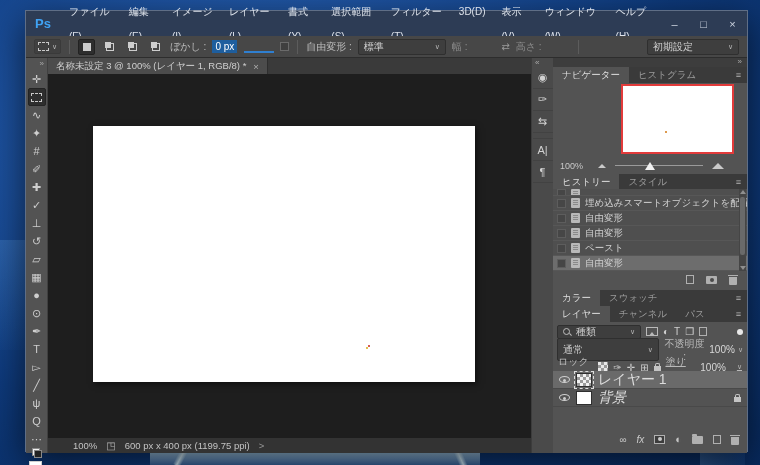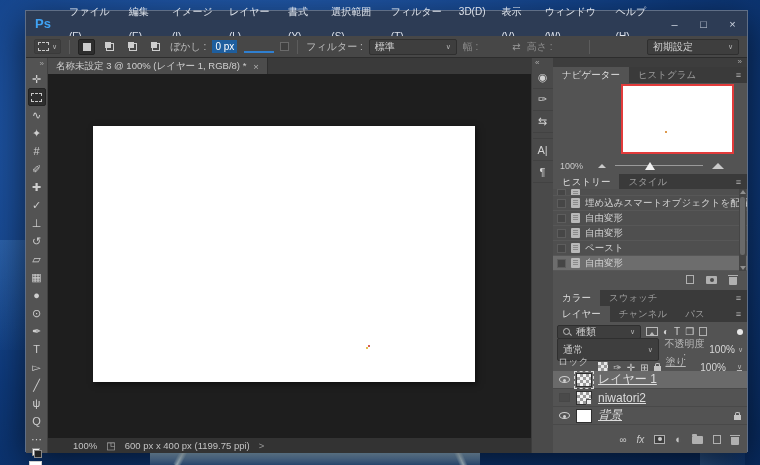--- a/index.html
+++ b/index.html
@@ -180,21 +180,21 @@
   .layerrows { position:absolute; left:0; top:313px; width:100%; }
   .lrow { height:18px; display:flex; align-items:center; gap:6px; padding:0 6px; border-bottom:1px solid #494949; }
   .lrow.sel { background:#6a6a6a; }
   .lthumb { width:16px; height:14px; flex:none; position:relative; border:1px solid #2f2f2f; }
   .lthumb.checker { background-image:linear-gradient(45deg,#9a9a9a 25%,transparent 25%,transparent 75%,#9a9a9a 75%),
       linear-gradient(45deg,#9a9a9a 25%,#f2f2f2 25%,#f2f2f2 75%,#9a9a9a 75%);
     background-size:6px 6px; background-position:0 0,3px 3px; }
   .lthumb.white { background:#fff; }
   .lthumb.selected-corners { outline:1px dashed #ddd; outline-offset:1px; }
   .smartbadge { position:absolute; right:-1px; bottom:-1px; width:6px; height:6px; background:#e9e9e9; border:1px solid #555; }
-  .lname { color:#dcdcdc; font-size:12px;text-decoration:underline; }
+  .lname { color:#dcdcdc; font-size:14px; }
   .lname.italic { font-style:italic; }
   .lrow .i-lock { margin-left:auto; }
   .layerbtns { position:absolute; right:8px; top:375px; display:flex; gap:10px; align-items:center; color:#c4c4c4; }
   .layerbtns .fx { font-style:italic; font-size:10px; color:#c9c9c9; }
   .layerbtns .lnk { font-size:10px; }
   .layerbtns .adj { font-size:11px; }
 </style>
 </head>
 <body>
 
@@ -245,21 +245,21 @@
           <span class="sq2"></span>
         </div>
       <div class="mode-btn">
           <span class="sq2"></span>
         </div>
       <span class="lbl">ぼかし :</span>
       <span class="feather-val">0 px</span>
       <span class="feather-line"></span>
       <span class="chk"></span>
       <div class="opt-sep"></div>
-      <span class="lbl">フィルター :</span>
+      <span class="lbl">自由変形 :</span>
       <div class="dd" style="width:88px">
         <span class="val">標準</span>
         <span class="caret">∨</span>
       </div>
       <span class="lbl-dim">幅 :</span>
       <span style="width:22px"></span>
       <span class="swap">⇄</span>
       <span class="lbl-dim">高さ :</span>
       <span style="width:22px"></span>
       <div class="opt-sep"></div>
@@ -497,27 +497,20 @@
           </div>
         </div>
 
         <div class="layerrows" id="layerrows">
             <div class="lrow sel">
               <div class="i-eye"></div>
               <div class="lthumb checker selected-corners"></div>
               <div class="lname">レイヤー 1</div>
             </div>
             <div class="lrow">
-              <div class="eye-off"></div>
-              <div class="lthumb checker">
-                <div class="smartbadge"></div>
-              </div>
-              <div class="lname">niwatori2</div>
-            </div>
-            <div class="lrow">
               <div class="i-eye"></div>
               <div class="lthumb white"></div>
               <div class="lname italic">背景</div>
               <div class="i-lock"></div>
             </div>
           </div>
 
         <div class="layerbtns">
           <span class="lnk">∞</span>
           <span class="fx">fx</span>

